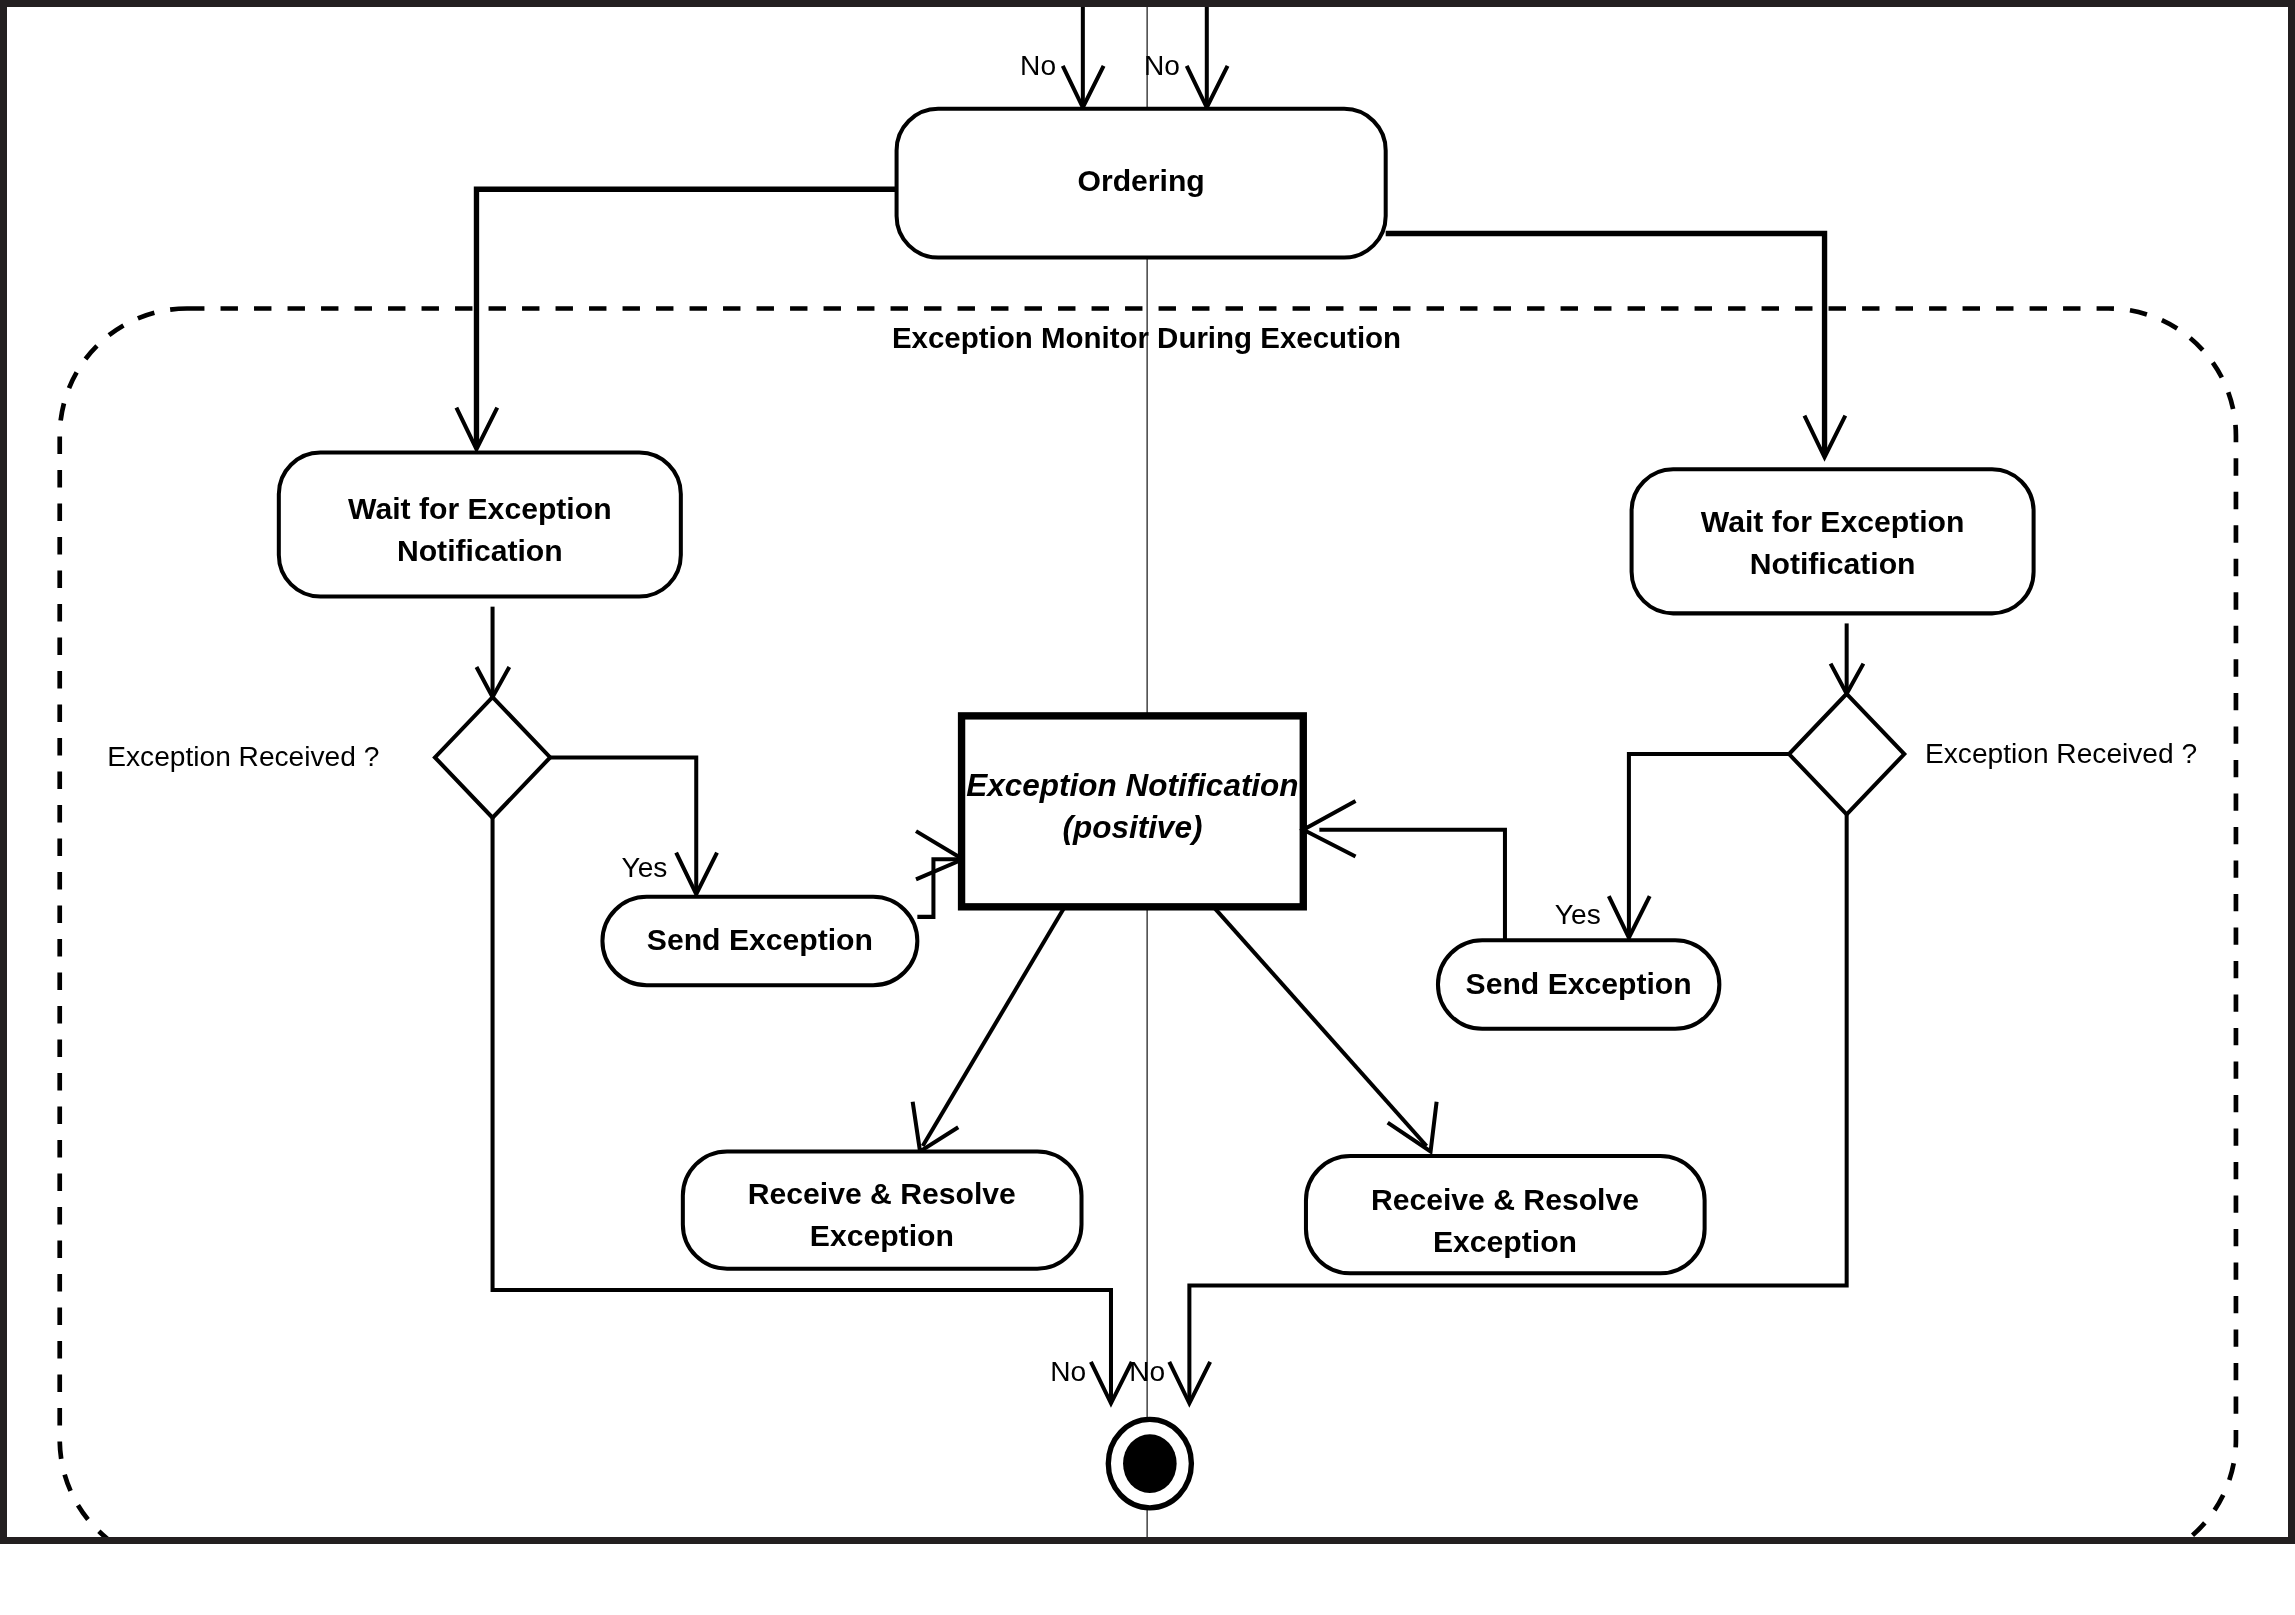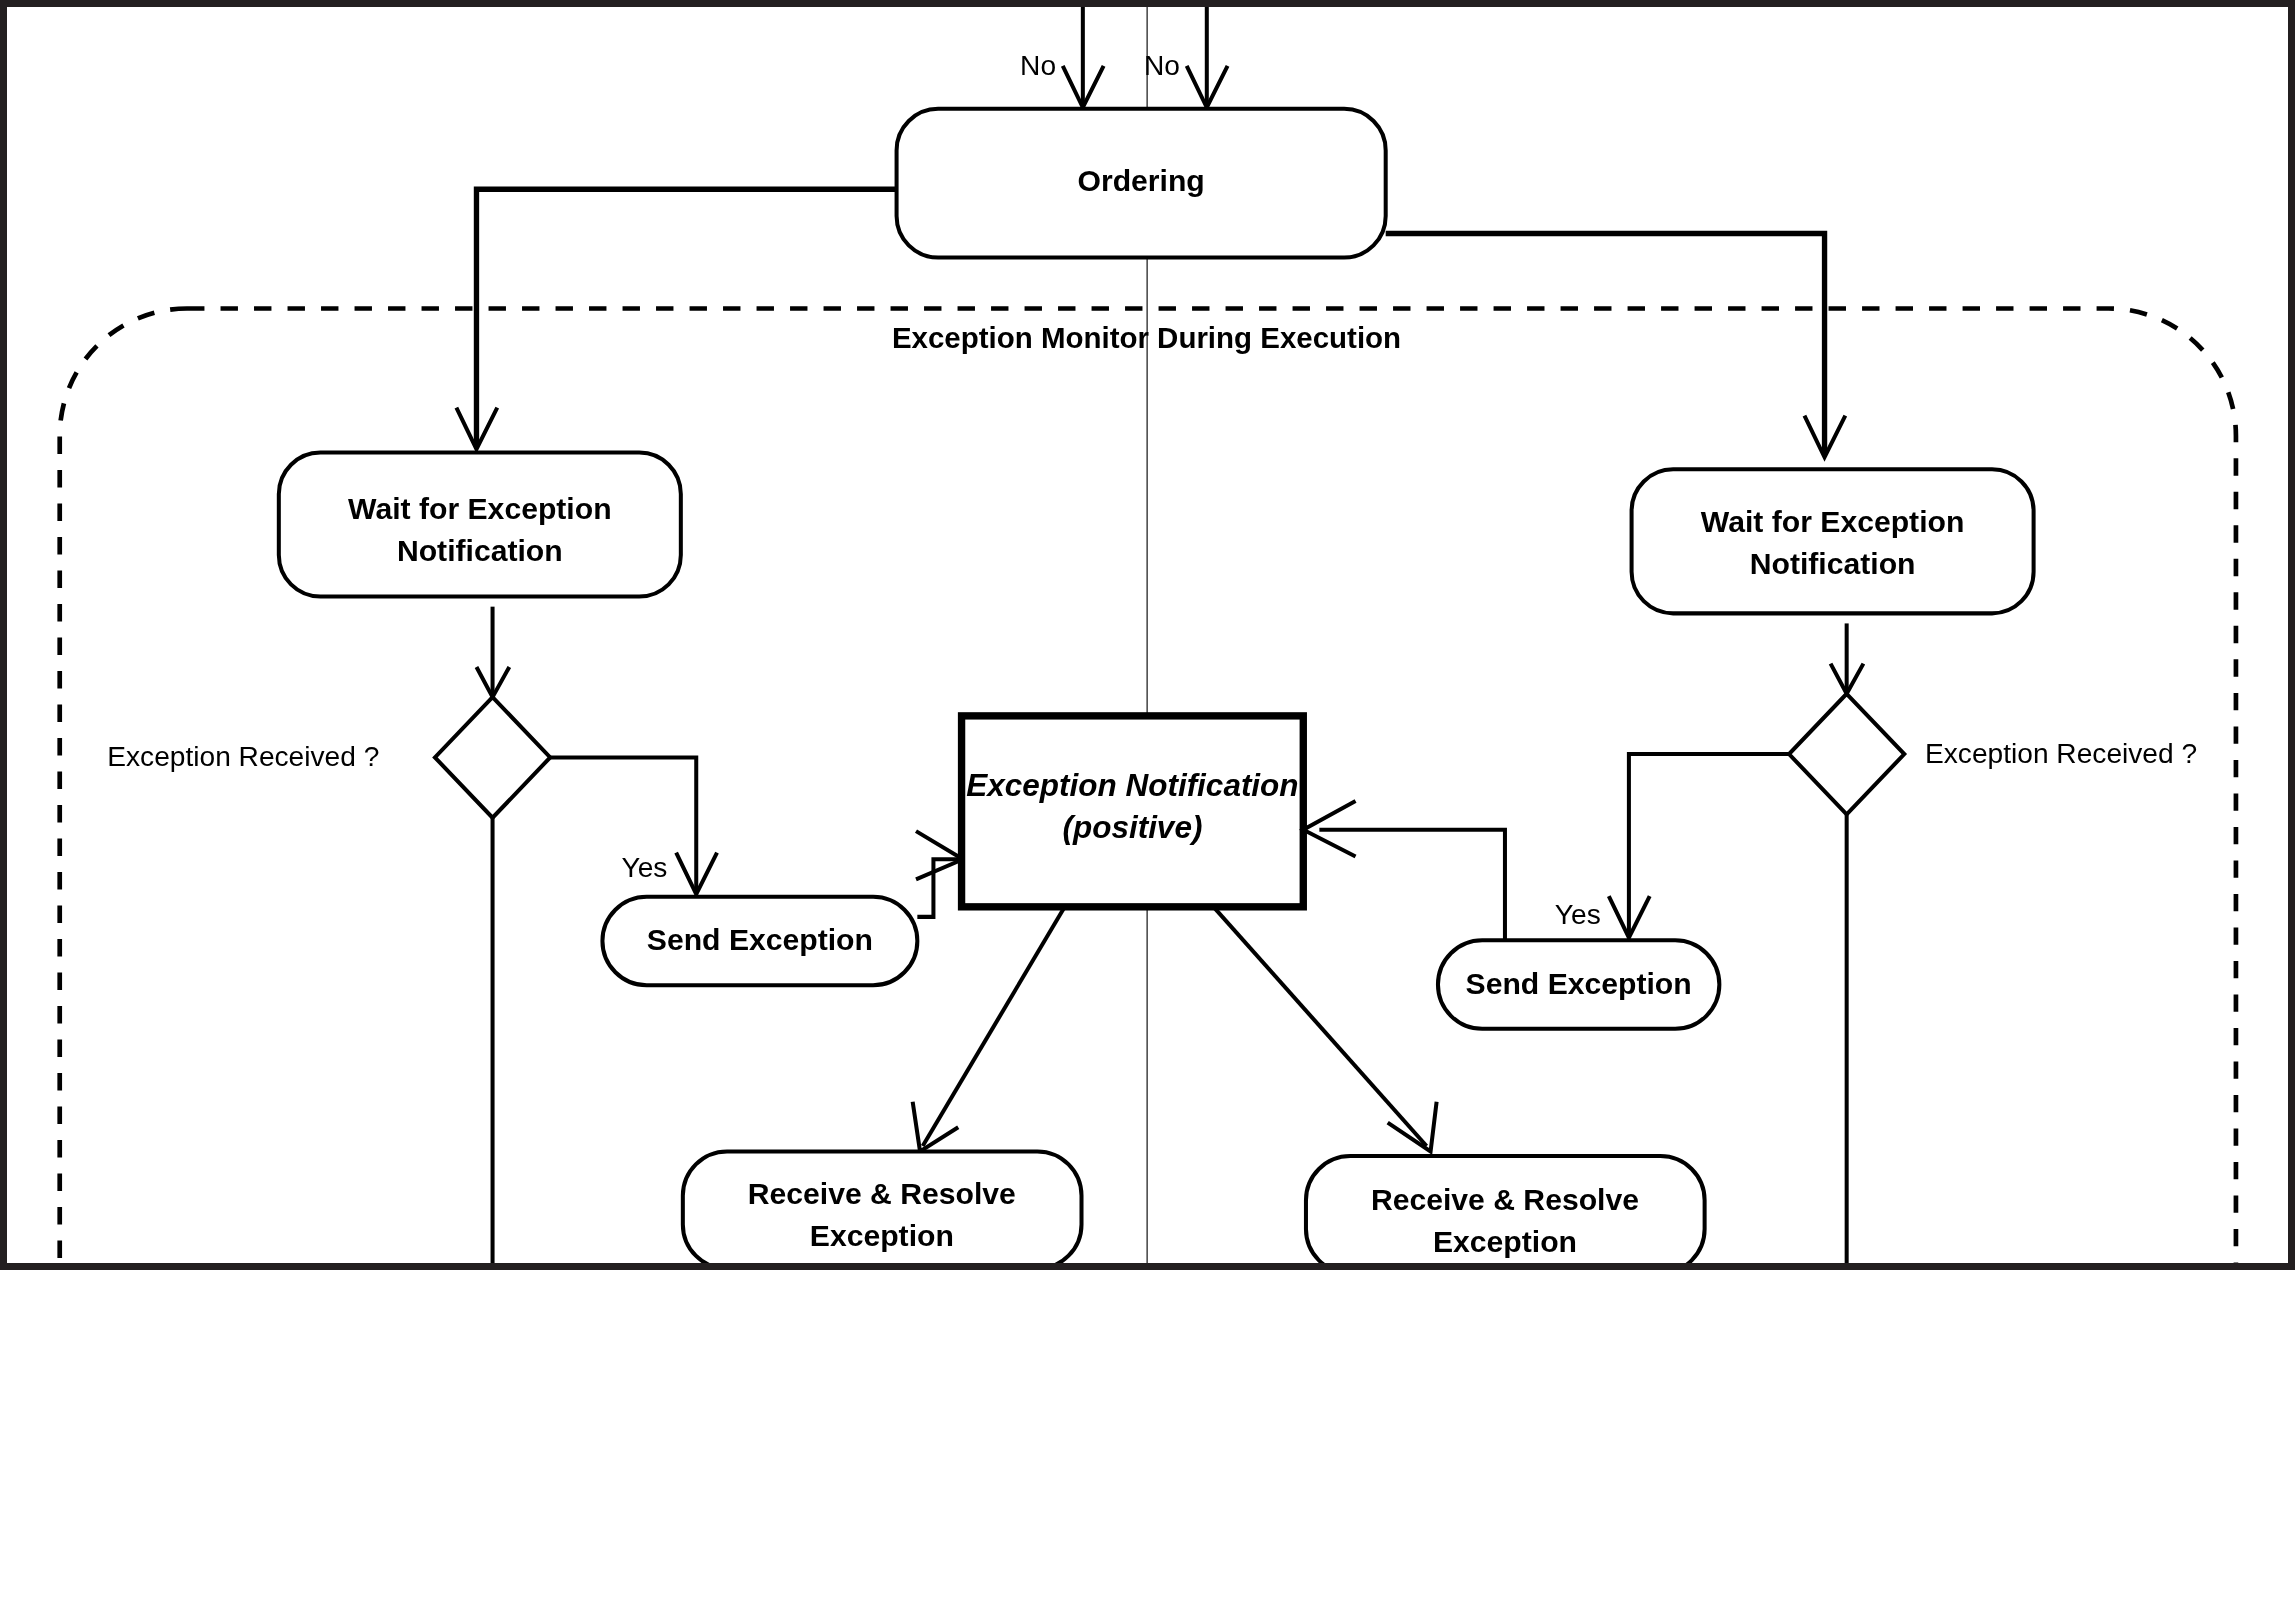--- a/index.html
+++ b/index.html
@@ -3,21 +3,21 @@
 <meta charset="utf-8">
 <style>
   html, body {
     margin: 0;
     padding: 0;
     background: #ffffff;
   }
   #page {
     position: relative;
     width: 2295px;
-    height: 1270px;
+    height: 1544px;
     background: #ffffff;
     box-sizing: border-box;
     border: 7.4px solid #231f20;
     overflow: hidden;
   }
   svg#diagram {
     position: absolute;
     left: 0;
     top: 0;
     width: 2281px;

